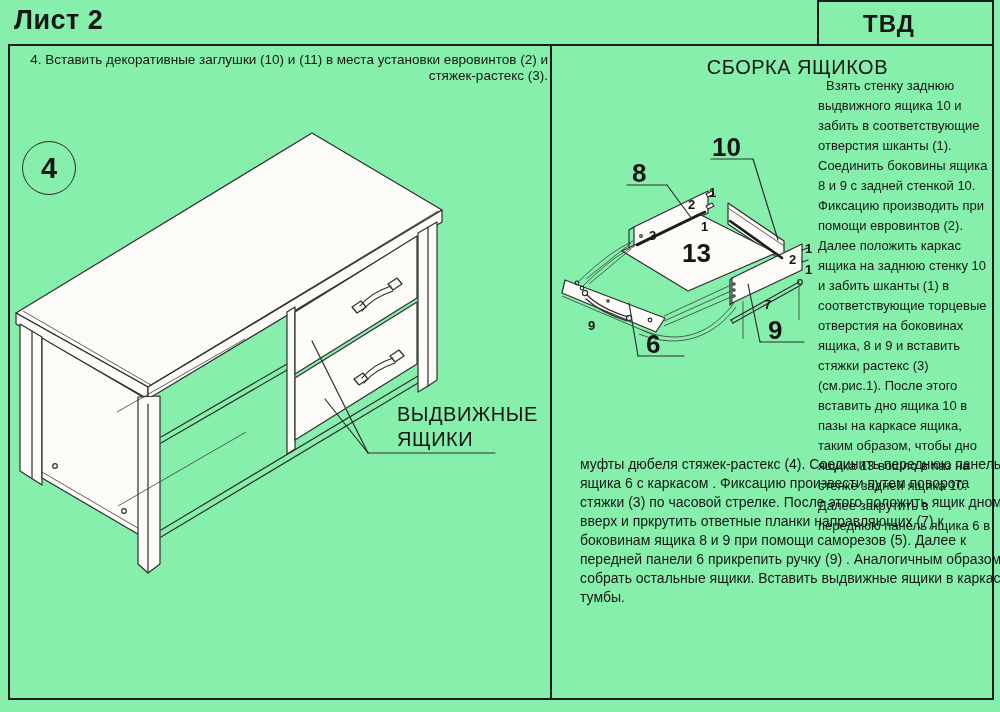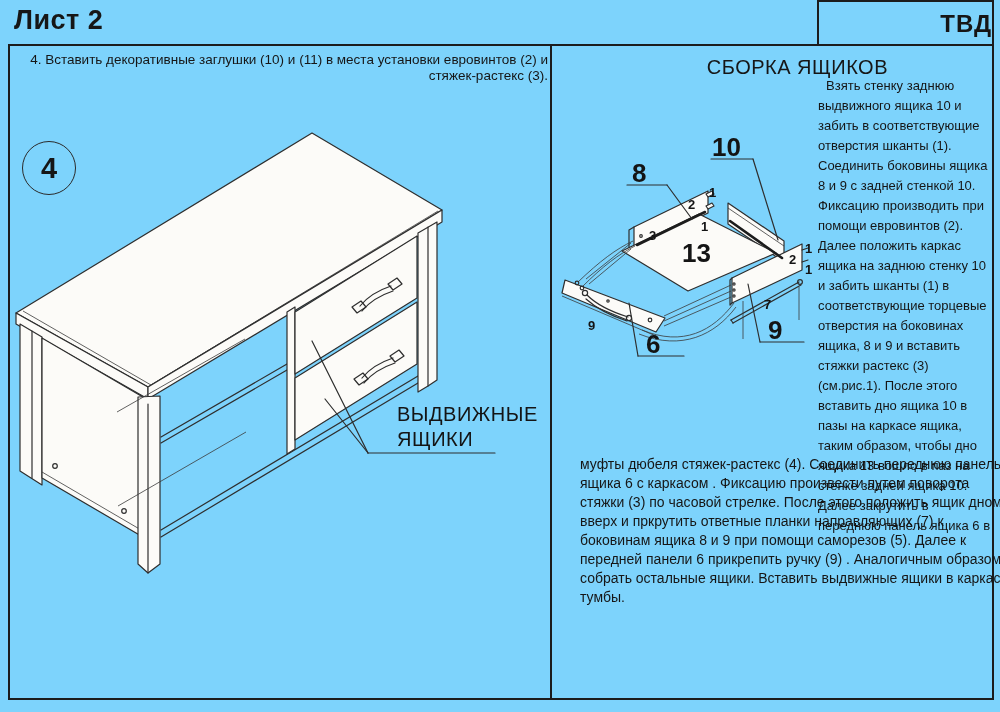--- a/index.html
+++ b/index.html
@@ -1,32 +1,32 @@
 <!DOCTYPE html>
 <html><head>
 <meta charset="utf-8">
 <style>
   * { box-sizing: border-box; margin: 0; padding: 0; }
   html,body { background:#e8e8e6; }
   .page {
     position: relative;
     width: 1000px; height: 712px;
-    background: #7dd3fc;
+    background: #86efac;
     font-family: "Liberation Sans", sans-serif;
     color: #161616;
     overflow: hidden;
   }
   .sheet-title {
     position: absolute; left: 14px; top: 5px;
     font-size: 27px; font-weight: bold; letter-spacing: 0.5px;
   }
   .code-box {
     position: absolute; left: 817px; top: 0; width: 177px; height: 46px;
     border: 2px solid #1c1c1c; border-bottom: none;
-    display: flex; align-items: center; justify-content: flex-end;
+    display: flex; align-items: center; justify-content: flex-start;
     font-size: 24px; font-weight: bold; letter-spacing: 1px; padding-left: 44px;
   }
   .content-box {
     position: absolute; left: 8px; top: 44px; width: 986px; height: 656px;
     border: 2px solid #1c1c1c;
   }
   .col-divider {
     position: absolute; left: 550px; top: 44px; width: 2px; height: 656px;
     background: #1c1c1c;
   }

